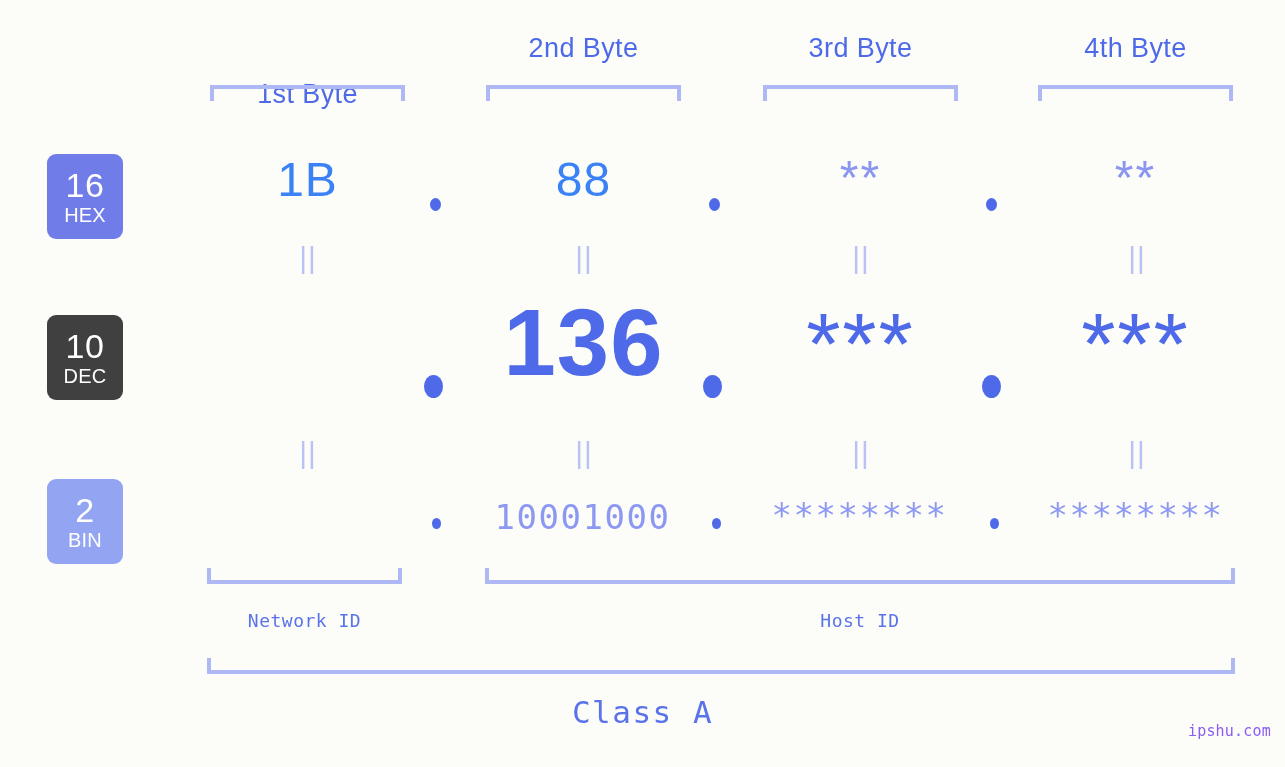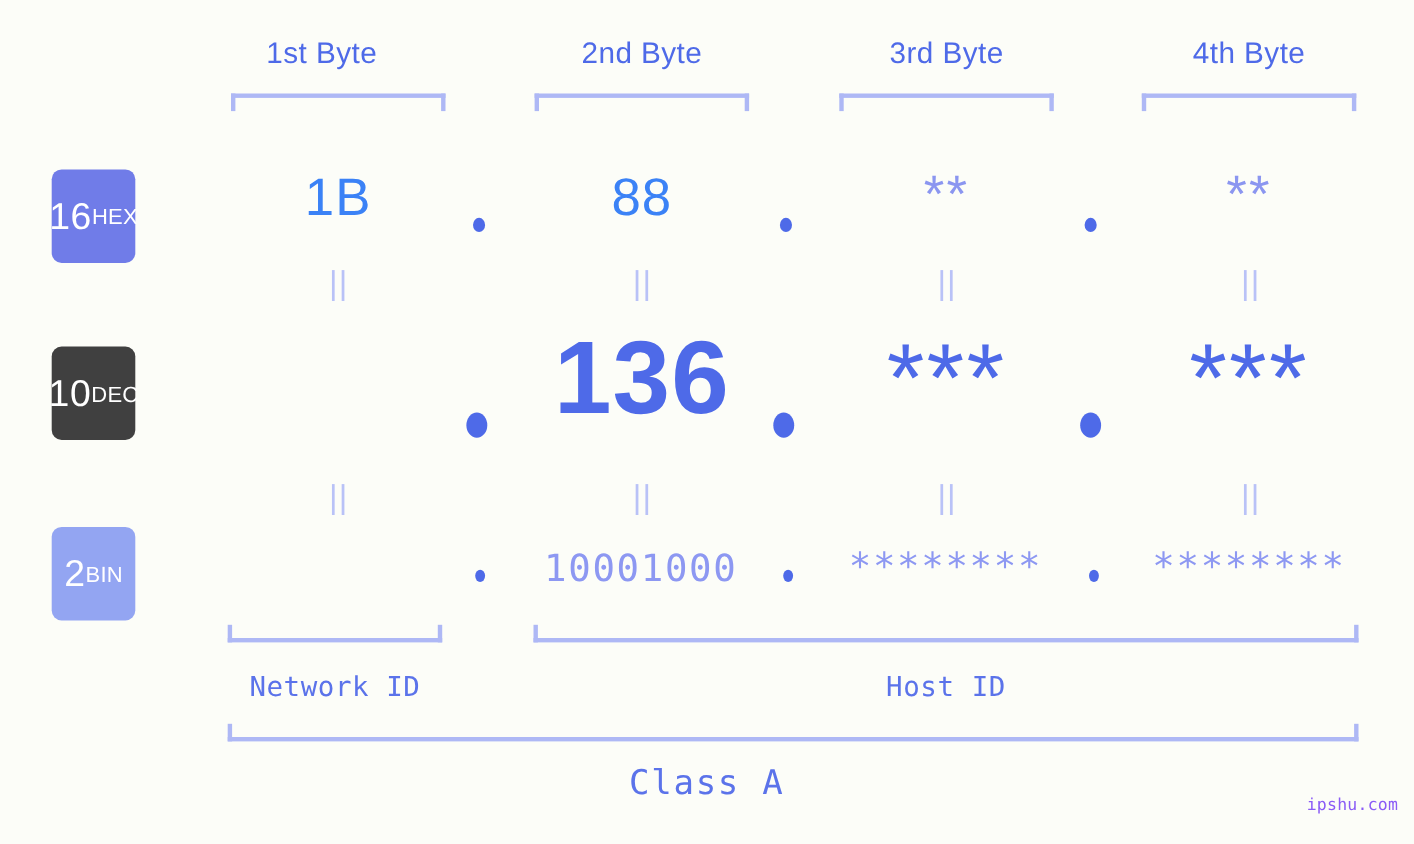--- a/index.html
+++ b/index.html
@@ -53,21 +53,21 @@
   }
 
   
   .badge {
     position: absolute;
     left: 47px;
     width: 76px;
     height: 85px;
     border-radius: 9px;
     display: flex;
-    flex-direction: row;
+    flex-direction: column;
     align-items: center;
     justify-content: center;
     color: #ffffff;
     line-height: 1;
   }
   .badge .badge-num {
     font-size: 34px;
     font-weight: 400;
     letter-spacing: 0.5px;
   }
@@ -170,21 +170,21 @@
     width: 40px;
   }
   .eq-row1 { top: 243px; }
   .eq-row2 { top: 438px; }
 
   
   .id-label {
     position: absolute;
     top: 610px;
     font-family: "DejaVu Sans Mono", monospace;
-    font-size: 25px;
+    font-size: 18px;
     color: #5b73ea;
     text-align: center;
     white-space: nowrap;
     letter-spacing: 0.5px;
   }
 
   
   #class-label {
     position: absolute;
     top: 694px;
@@ -206,21 +206,21 @@
     font-size: 15px;
     color: #8b5cf6;
     letter-spacing: 0.2px;
   }
 </style>
 </head>
 <body>
 
 <div id="stage">
 
-  <div class="byte-title" id="byte-title-1" style="left:195px; width:195px;">1st Byte</div>
+  <div class="byte-title" id="byte-title-1" style="left:210px; width:195px;margin-top:46px;">1st Byte</div>
   <div class="byte-title" id="byte-title-2" style="left:486px; width:195px;">2nd Byte</div>
   <div class="byte-title" id="byte-title-3" style="left:763px; width:195px;">3rd Byte</div>
   <div class="byte-title" id="byte-title-4" style="left:1038px; width:195px;">4th Byte</div>
 
   <div class="bracket-top" style="left:210px; width:195px;"></div>
   <div class="bracket-top" style="left:486px; width:195px;"></div>
   <div class="bracket-top" style="left:763px; width:195px;"></div>
   <div class="bracket-top" style="left:1038px; width:195px;"></div>
 
   <div class="badge" id="badge-hex">

